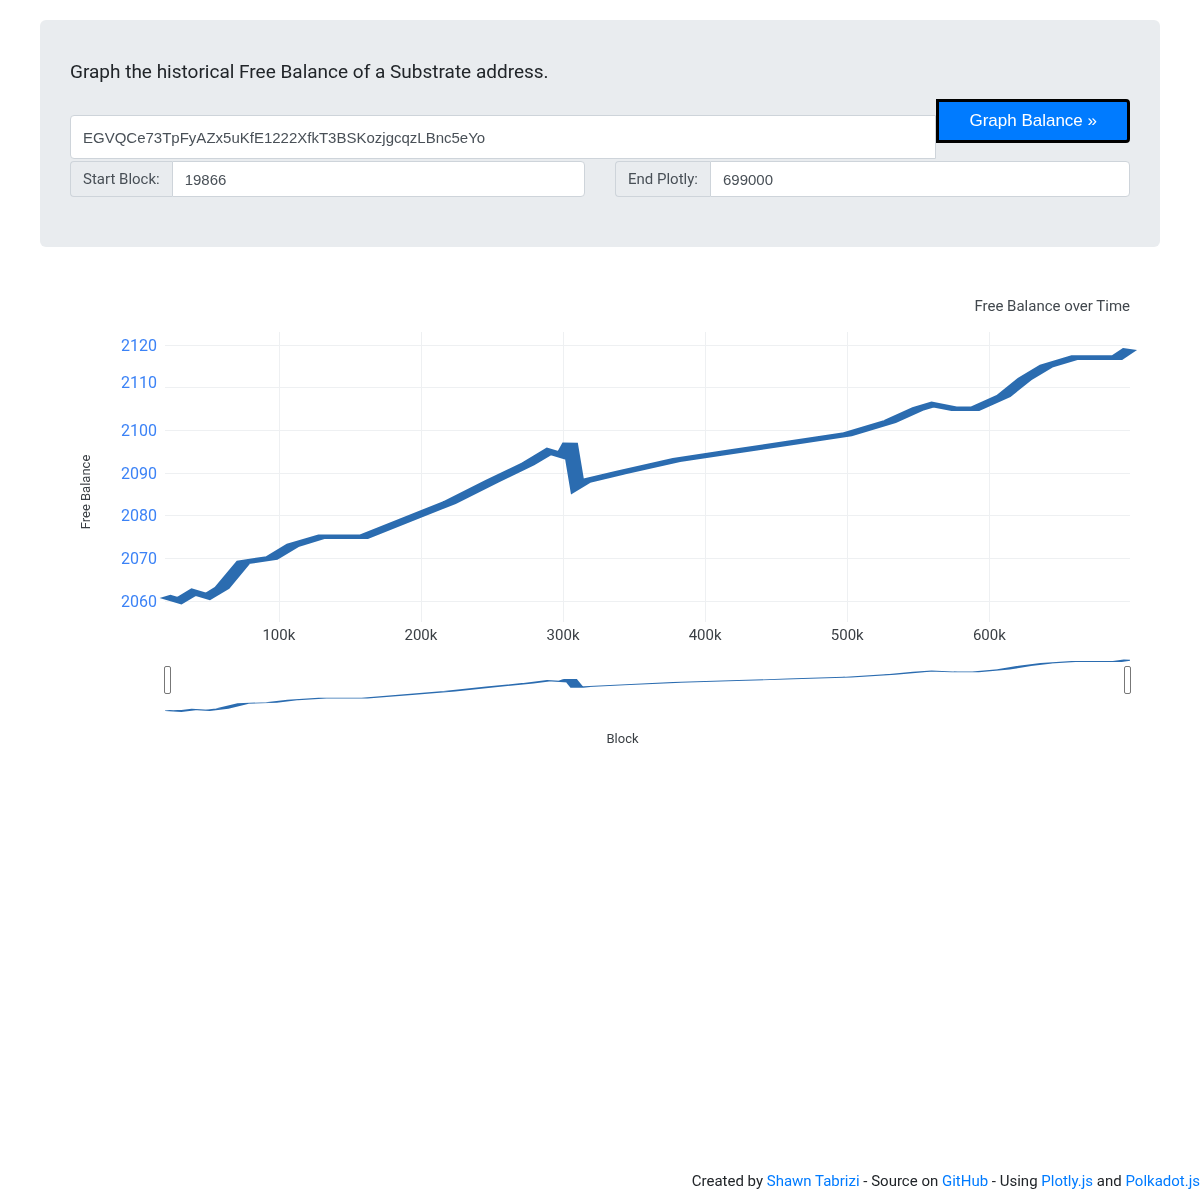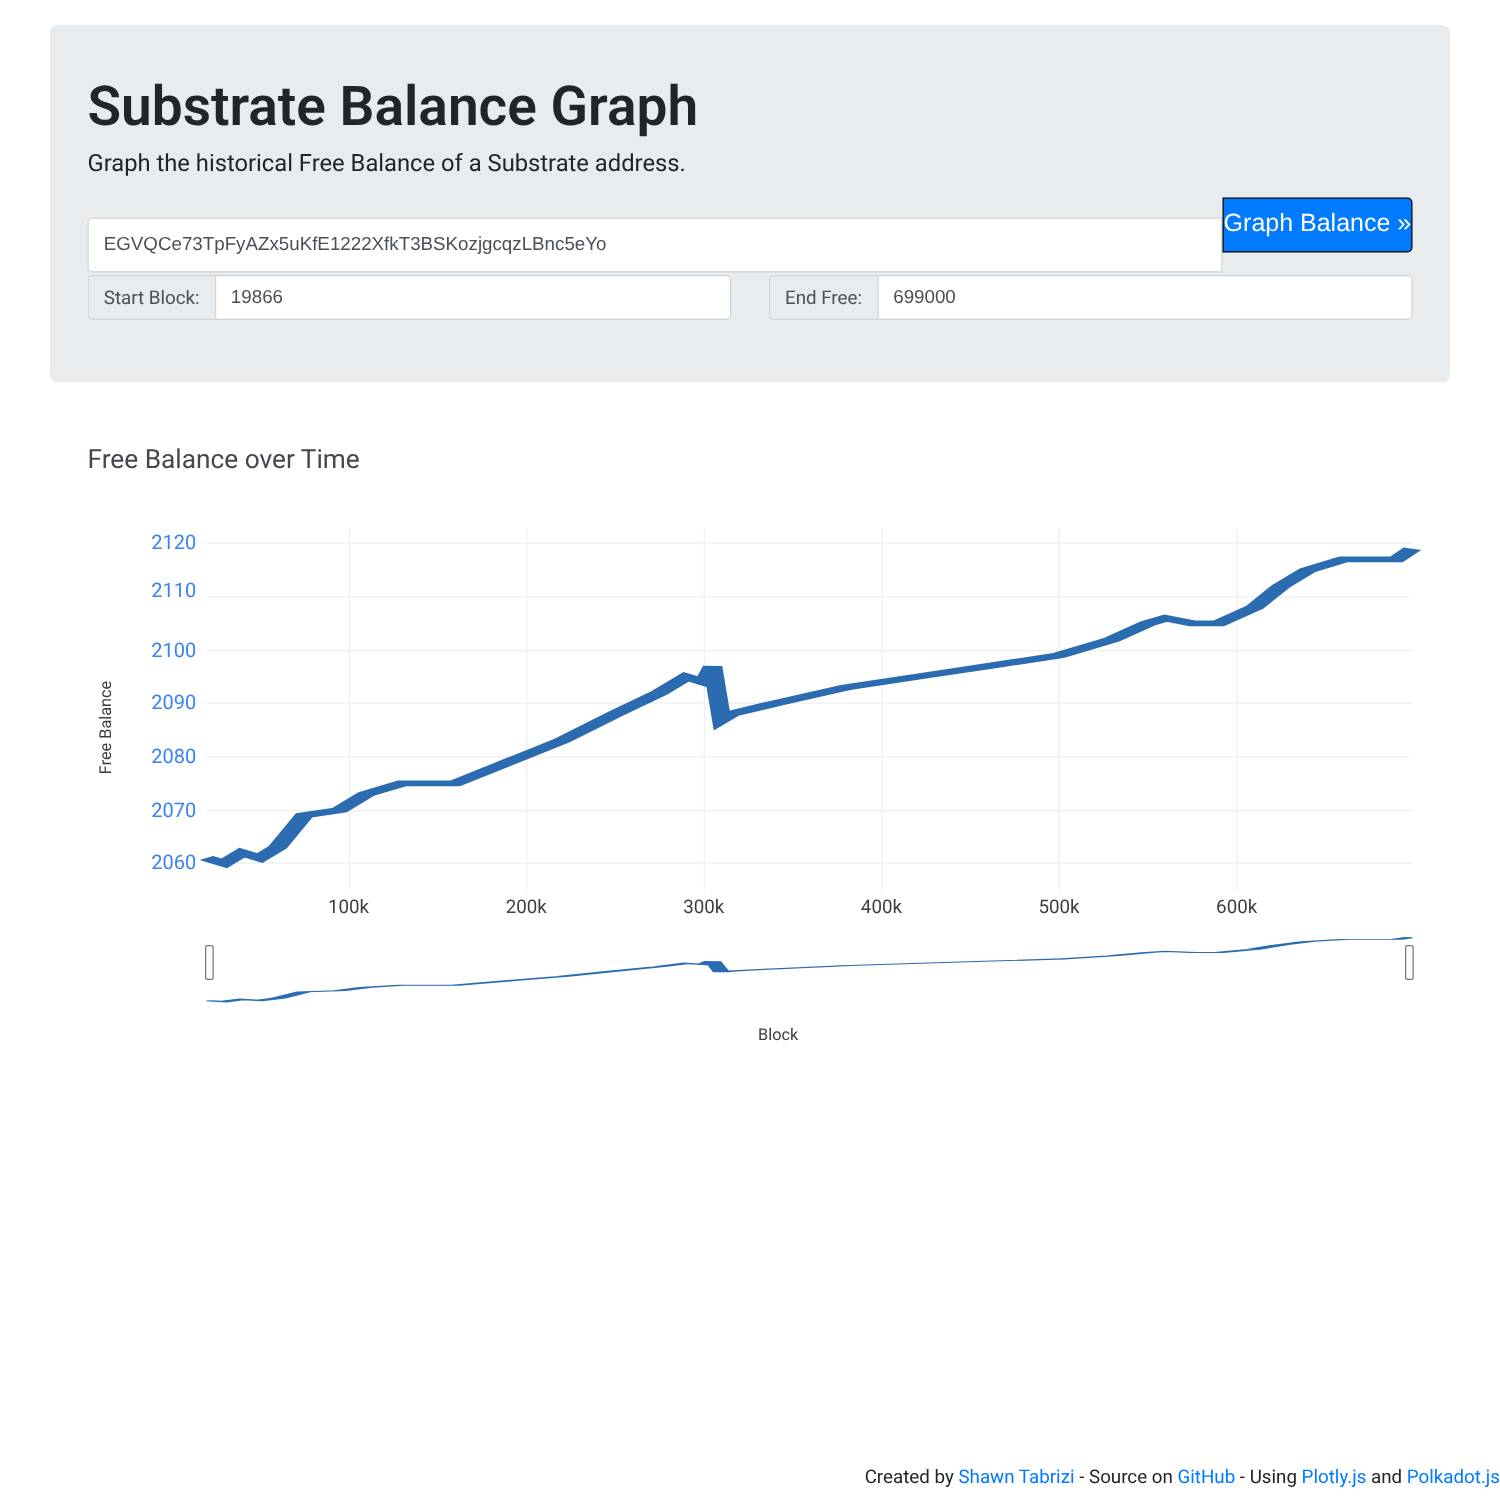--- a/index.html
+++ b/index.html
@@ -42,23 +42,23 @@
     border: 1px solid #ced4da;
     background: #fff;
     color: #495057;
     height: 44px;
   }
   .form-control.tall { height: 44px; margin-top: 16px; }
   .input-row .form-control:first-child { border-radius: 4px 0 0 4px; }
   .btn-primary {
     background: #007bff;
     color: #fff;
-    border: 1px solid #000000;
-    padding: 0 0;
-    font-size: 20px;
+    border: 3px solid #000000;
+    padding: 0 30px;
+    font-size: 17px;
     border-radius: 0 4px 4px 0;
     cursor: pointer;
     height: 44px;
     white-space: nowrap;
   }
   .input-group {
     display: flex;
     flex: 1;
   }
   .input-group .label {
@@ -83,25 +83,25 @@
   .row-2 .input-group .label { border-radius:4px 0 0 4px; }
   .row-3 { display:flex; gap:30px; margin-top:0; }
   .row-3 .input-group { flex:1; }
 
   
   .chart-wrap {
     margin: 50px 70px 0 70px;
     position: relative;
   }
   .chart-title {
-    text-align: left;
-    font-size: 21px;
+    text-align: right;
+    font-size: 15px;
     color: #42484e;
     font-weight: 400;
-    margin-bottom: 42px;
+    margin-bottom: 17px;
   }
   .plot-area {
     position: relative;
     height: 320px;
     margin-left: 45px;
     border-bottom: none;
   }
   .plot-inner {
     position: absolute;
     left: 50px; right: 0; top: 0; bottom: 30px;
@@ -143,36 +143,35 @@
   footer {
     position:absolute; bottom:10px; left:0; right:0;
     text-align:right; font-size:15px; color:#212529;
   }
   footer a { color:#007bff; text-decoration:none; }
 </style>
 </head>
 <body>
 
 <div class="jumbotron">
-  <h1 class="title">Substrate Balance Graph</h1>
   <p class="subtitle">Graph the historical Free Balance of a Substrate address.</p>
 
   <div class="input-row">
     <input class="form-control tall" style="border-radius: 4px 0px 0px 4px;" value="EGVQCe73TpFyAZx5uKfE1222XfkT3BSKozjgcqzLBnc5eYo">
     <button class="btn-primary">Graph Balance »</button>
   </div>
 
 
   <div class="row-3">
     <div class="input-group">
       <span class="label">Start Block:</span>
       <input class="form-control" value="19866" style="">
     </div>
     <div class="input-group">
-      <span class="label">End Free:</span>
+      <span class="label">End Plotly:</span>
       <input class="form-control" value="699000" style="">
     </div>
   </div>
 </div>
 
 <div class="chart-wrap">
   <div class="chart-title">Free Balance over Time</div>
 
   <div class="plot-area">
     <div class="y-label">Free Balance</div>

